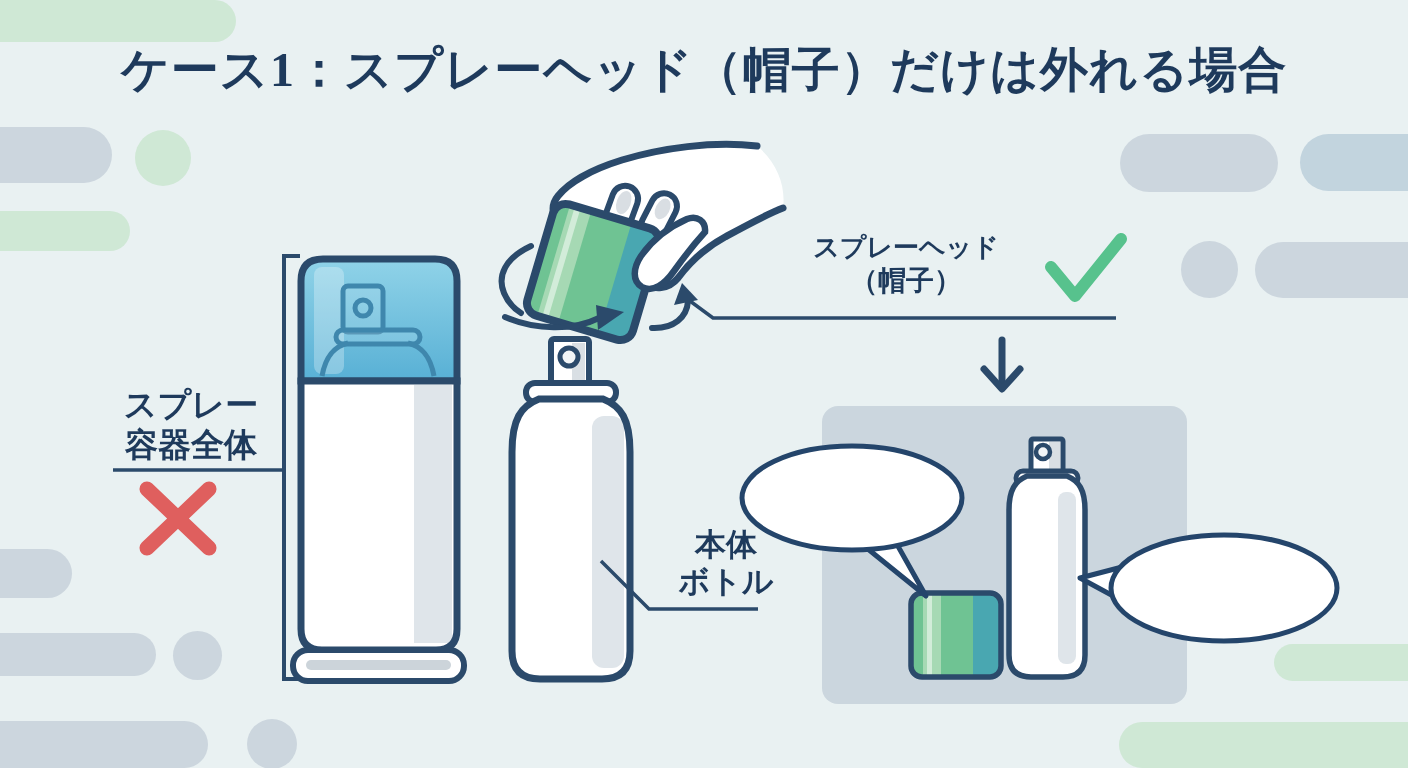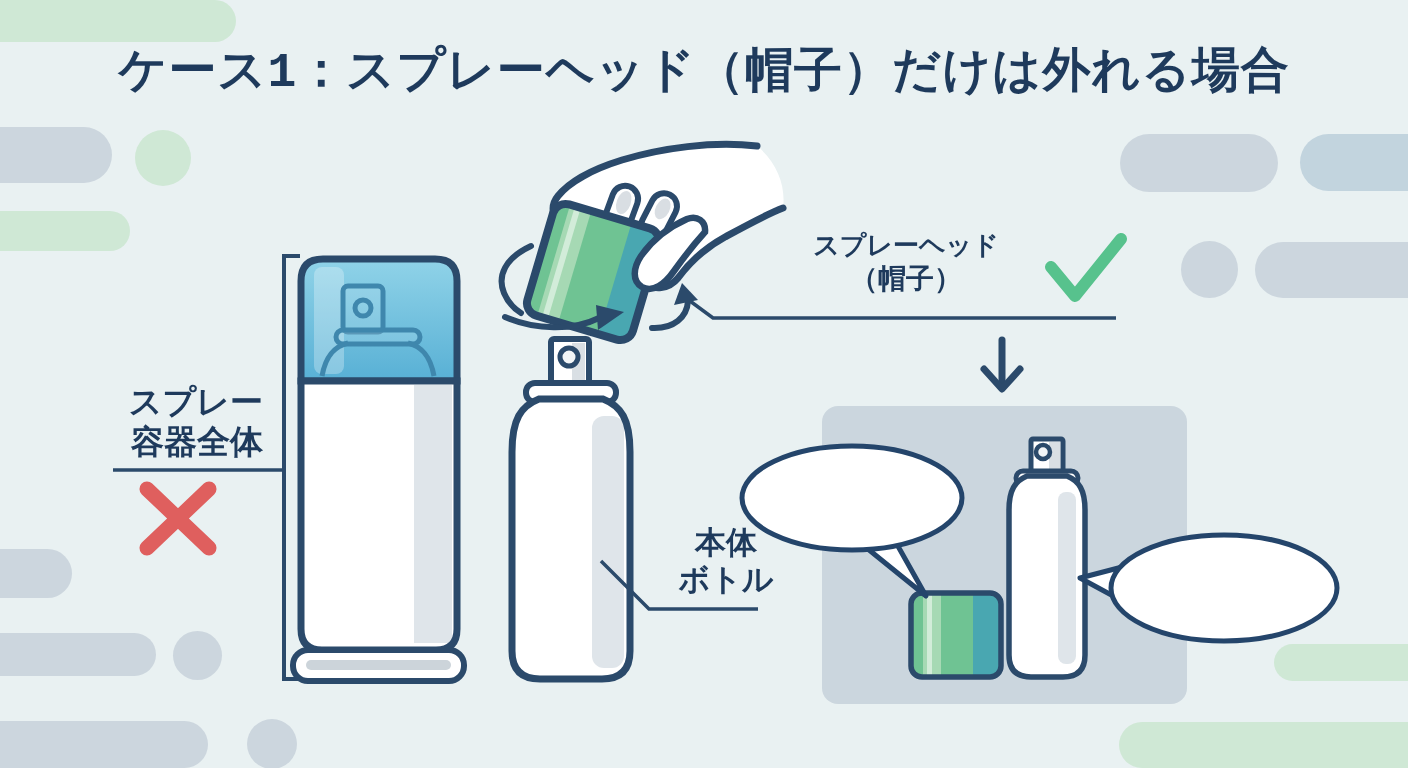--- a/index.html
+++ b/index.html
@@ -1,30 +1,30 @@
 <!DOCTYPE html>
 <html><head>
 <meta charset="utf-8">
 <style>
   html,body{margin:0;padding:0;background:#dfe9ea;}
   .stage{
     position:relative;width:1408px;height:768px;overflow:hidden;
     background:#e9f1f2;
-    font-family:Liberation Mono, monospace;
+    font-family:Liberation Serif, serif;
     color:#1e3a5c;
   }
   .pill{position:absolute;border-radius:999px;}
   .dot{position:absolute;border-radius:50%;}
   .c-green{background:#cfe8d5;}
   .c-gray{background:#ccd6de;}
   .c-bluegray{background:#c2d4de;}
   .art{position:absolute;left:0;top:0;z-index:2;}
   .txt{position:absolute;z-index:3;font-weight:bold;text-align:center;color:#1e3a5c;}
   .title{left:0;right:0;top:38px;font-size:48px;letter-spacing:1px;}
-  .lbl-whole{left:93px;top:385px;width:170px;font-size:33px;line-height:40px;text-align:right;}
+  .lbl-whole{left:106px;top:385px;width:170px;font-size:33px;line-height:40px;}
   .lbl-body{left:626px;top:526px;width:160px;font-size:31px;line-height:37px;padding-left:20px;}
   .lbl-head{left:786px;top:231px;width:240px;font-size:26px;line-height:33px;}
   .lbl-head .sub{font-size:28px;}
   .bubble-txt{font-size:24px;line-height:31px;color:#203c5e;}
   .bt1{left:742px;top:463px;width:220px;}
   .bt2{left:1112px;top:556px;width:224px;line-height:32px;}
 </style>
 </head>
 <body>
 

